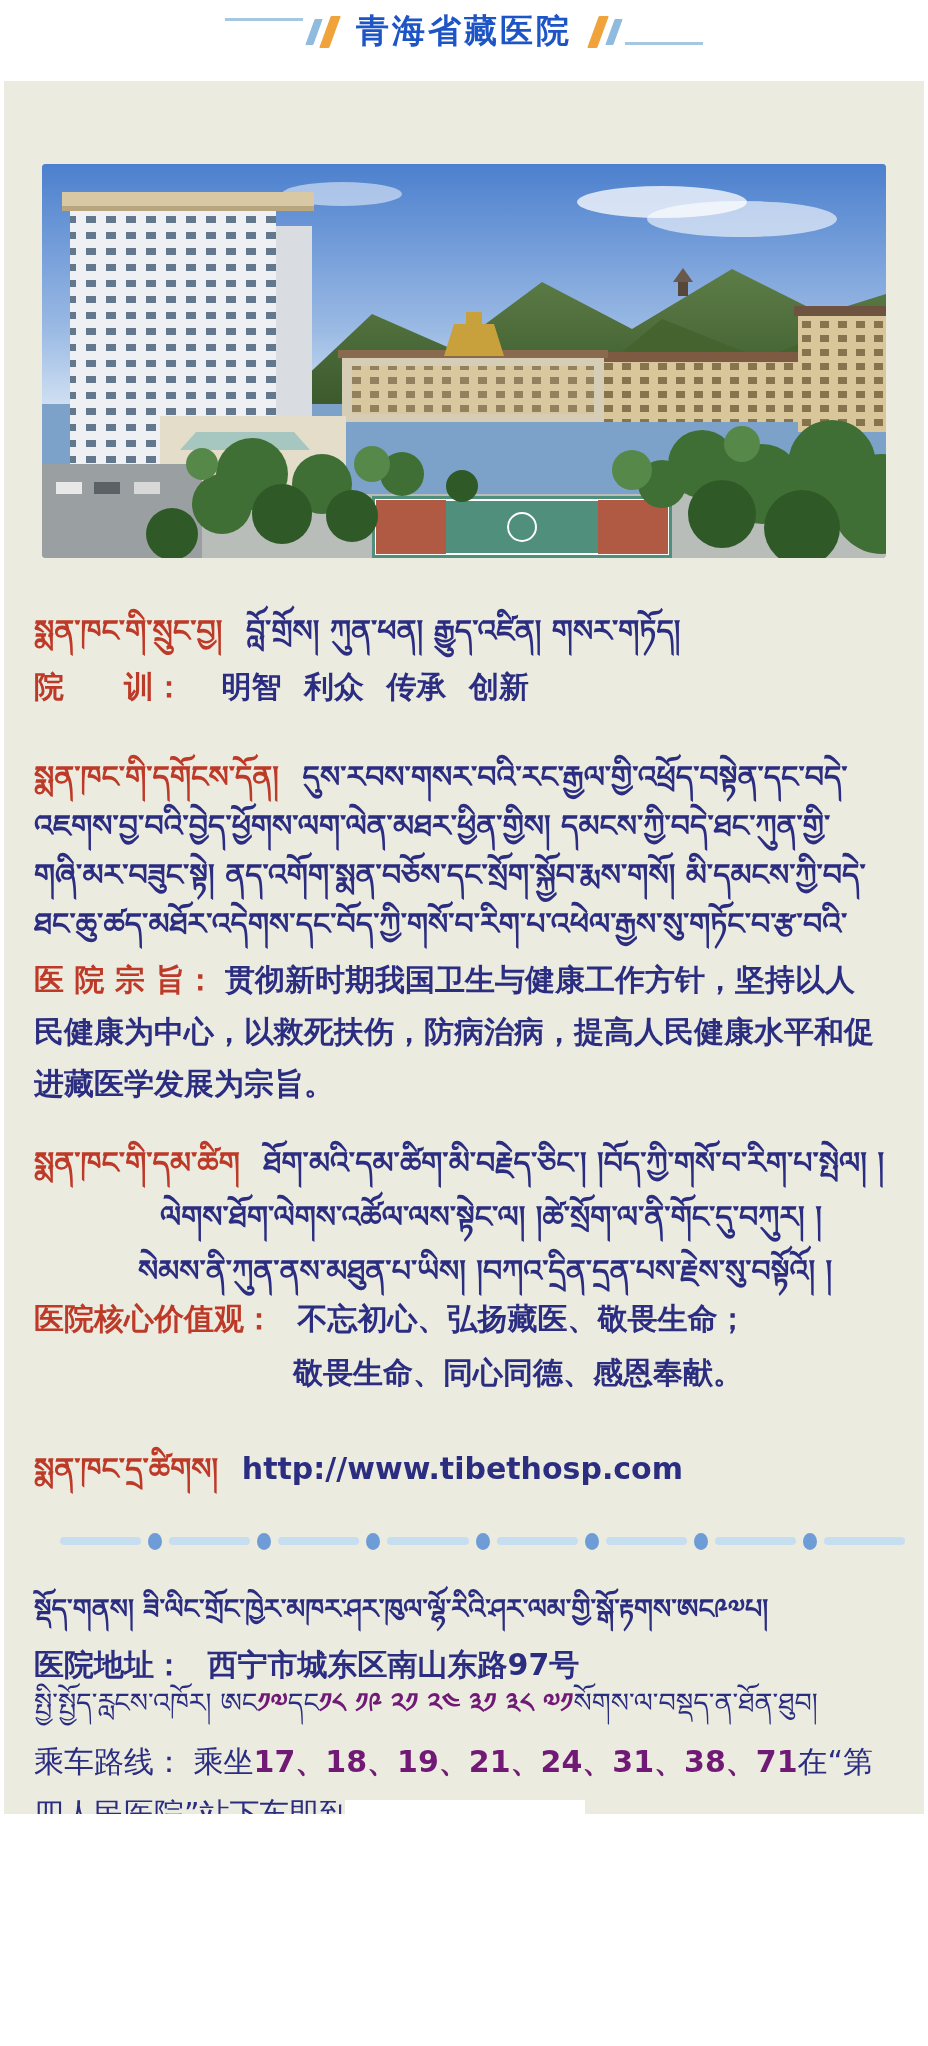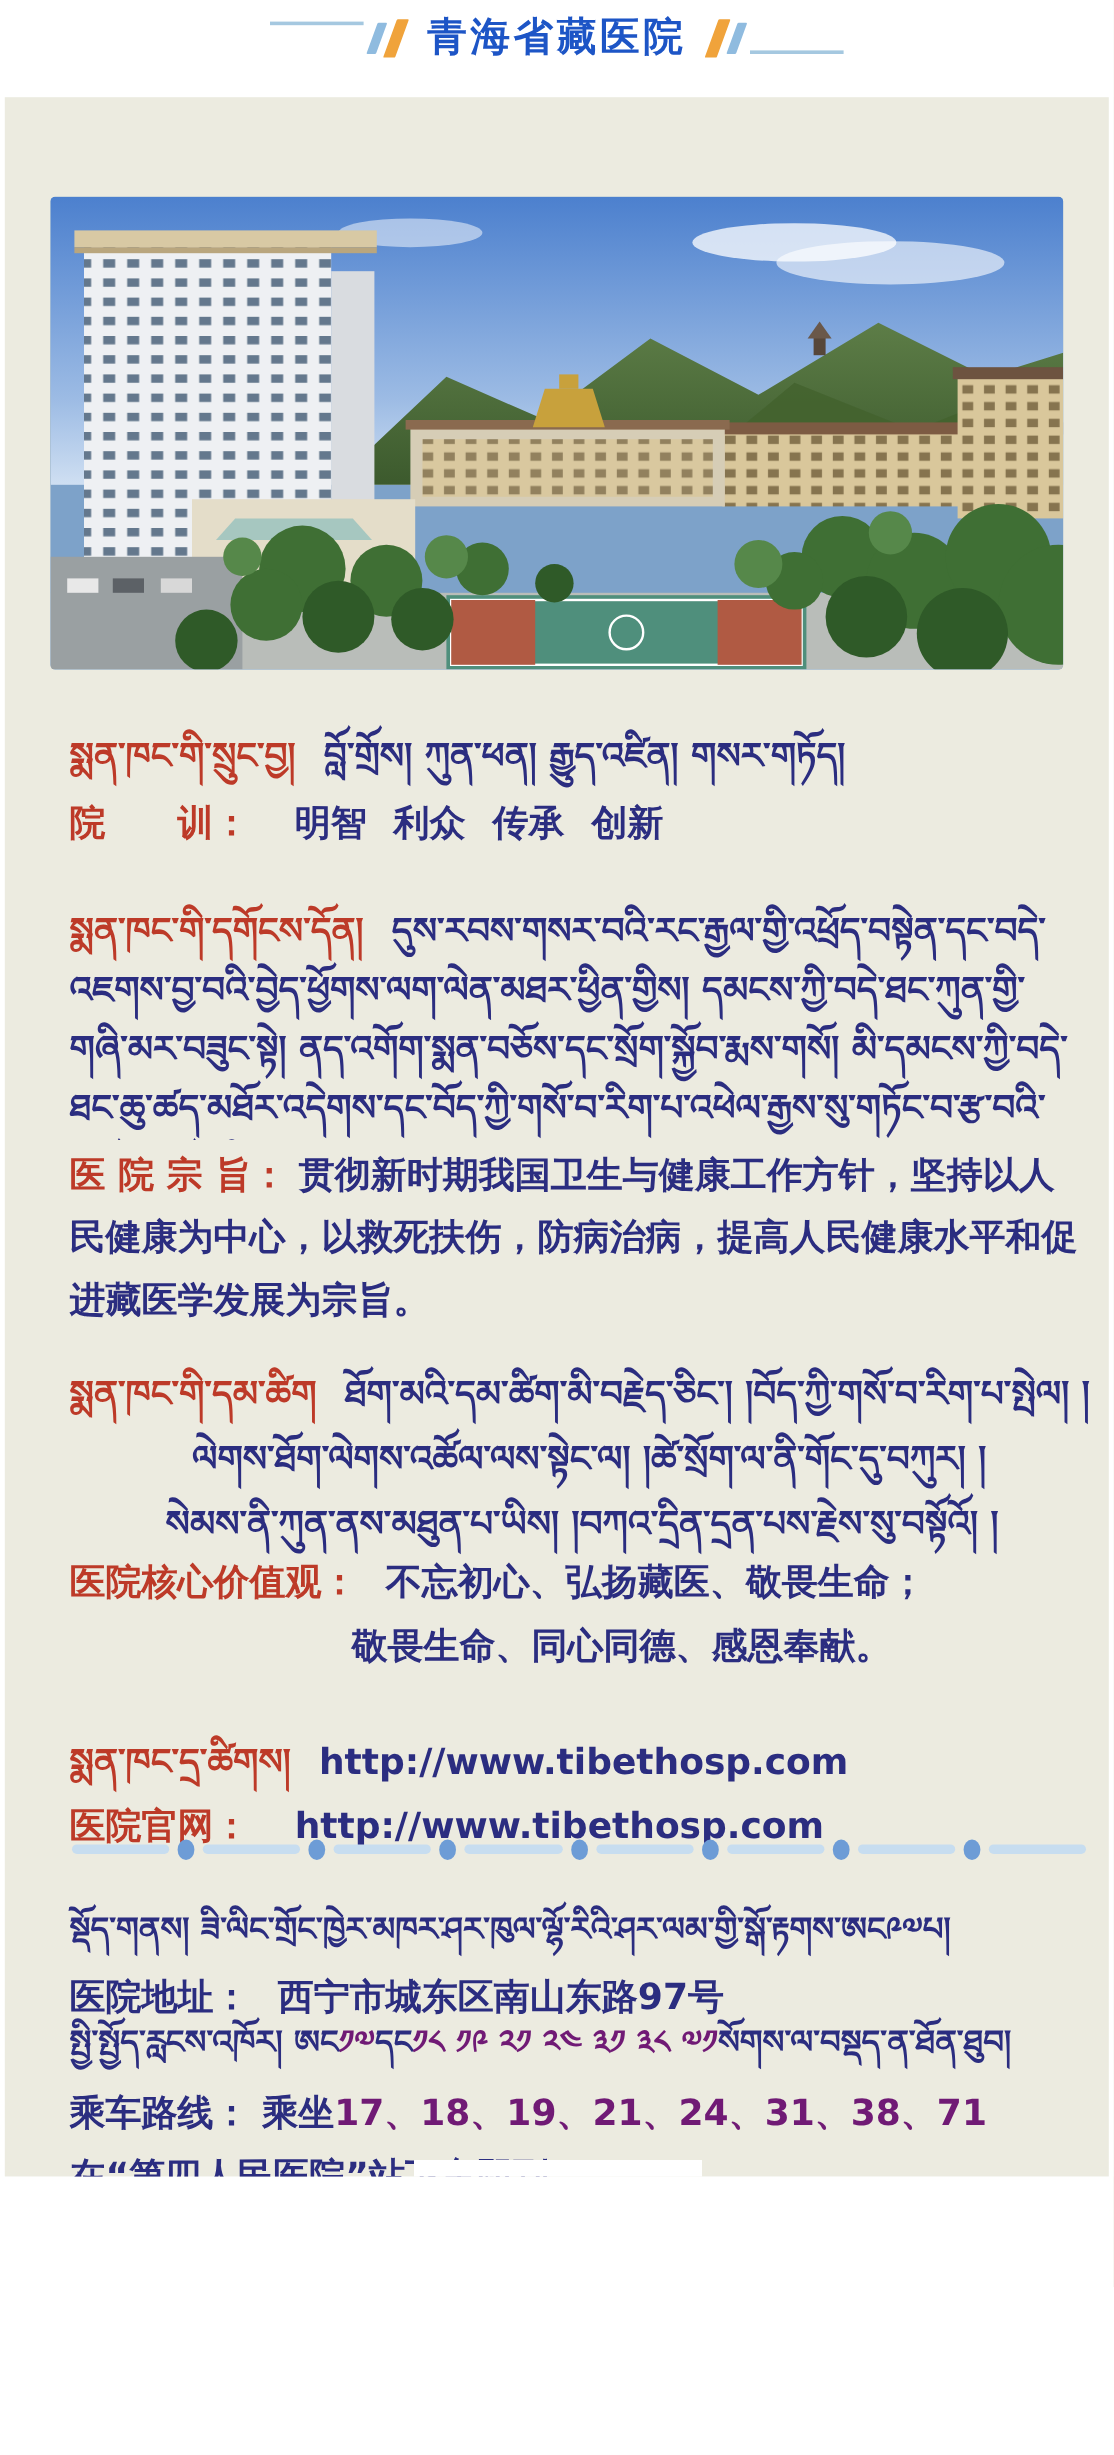--- a/index.html
+++ b/index.html
@@ -32,26 +32,26 @@
 
   
   .card{position:absolute;left:4px;right:4px;top:81px;bottom:0;background:var(--card);}
 
   
   .photo{position:absolute;left:42px;top:164px;width:844px;height:394px;border-radius:4px;
     overflow:hidden;background:#7da2c9;}
   .photo svg{display:block;}
 
   
-  .tline{position:absolute;left:58px;white-space:nowrap;font-size:30px;line-height:1.5;}
+  .tline{position:absolute;left:34px;white-space:nowrap;font-size:30px;line-height:1.5;}
   .para{white-space:normal;width:844px;overflow:hidden;}
   .red{color:var(--red);font-weight:700;}
   .navy{color:var(--navy);font-weight:700;}
   .seg-red{color:#701a75;font-weight:700;}
-  .seg-navy{color:var(--navy);font-weight:700;}
+  .seg-navy{color:var(--navy);font-weight:400;}
   .tib{font-size:30px;}
   .zh{font-size:30px;}
   .gap-s{margin-left:14px;}
   .gap-m{margin-left:28px;}
   .word-sp{word-spacing:12px;}
 
   
   .divider{position:absolute;left:60px;top:1532px;width:845px;height:18px;
     display:flex;align-items:center;}
   .divider .dash{flex:1;height:8px;border-radius:4px;background:var(--dash);}
@@ -201,24 +201,20 @@
     <span class="red">医院核心价值观：</span>
     <span class="navy gap-s">不忘初心、弘扬藏医、敬畏生命；</span>
   </p>
   <p class="tline zh navy" style="top:1320px;left:293px">敬畏生命、同心同德、感恩奉献。</p>
 
   <p class="tline tib" style="top:1416px">
     <span class="red">སྨན་ཁང་དྲ་ཚིགས།</span>
     <span class="navy gap-s">http://www.tibethosp.com</span>
   </p>
 
-  <p class="tline zh" style="top:1470px">
-    <span class="red">医院官网：</span>
-    <span class="navy gap-m">http://www.tibethosp.com</span>
-  </p>
 
   <div class="divider" id="divider">
       <span class="dash"></span>
       <span class="dot"></span>
       <span class="dash"></span>
       <span class="dot"></span>
       <span class="dash"></span>
       <span class="dot"></span>
       <span class="dash"></span>
       <span class="dot"></span>

